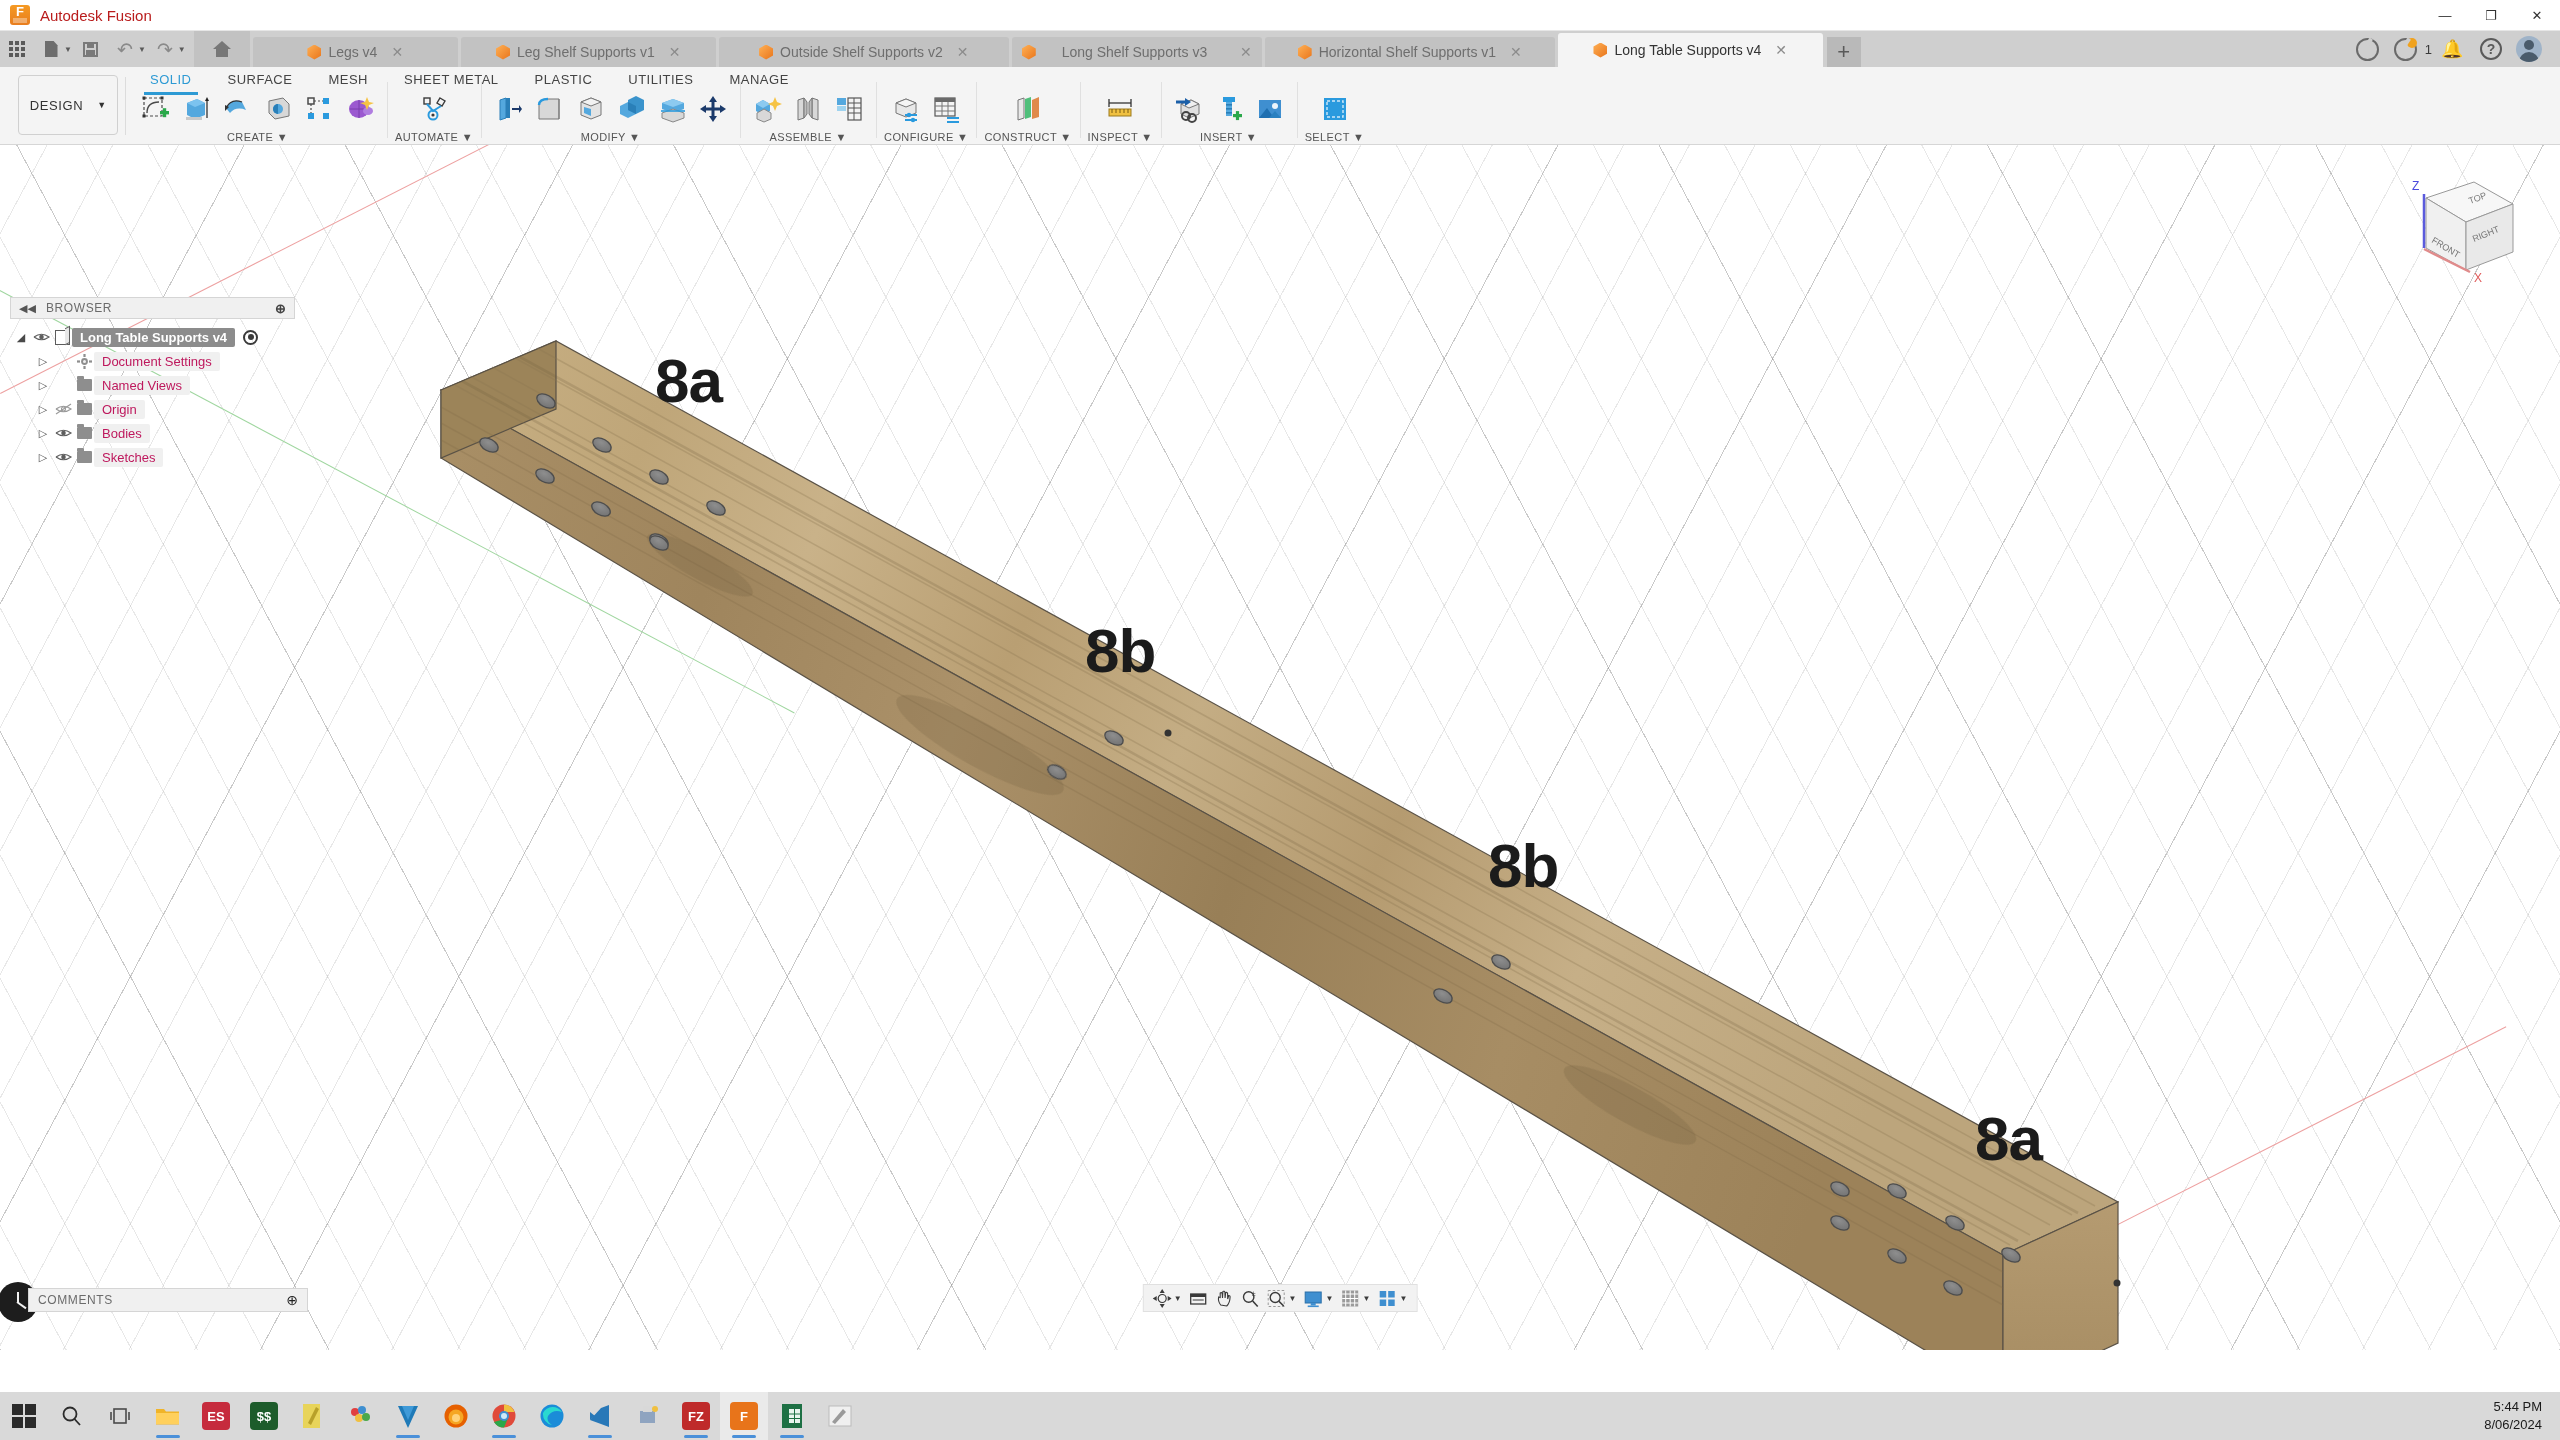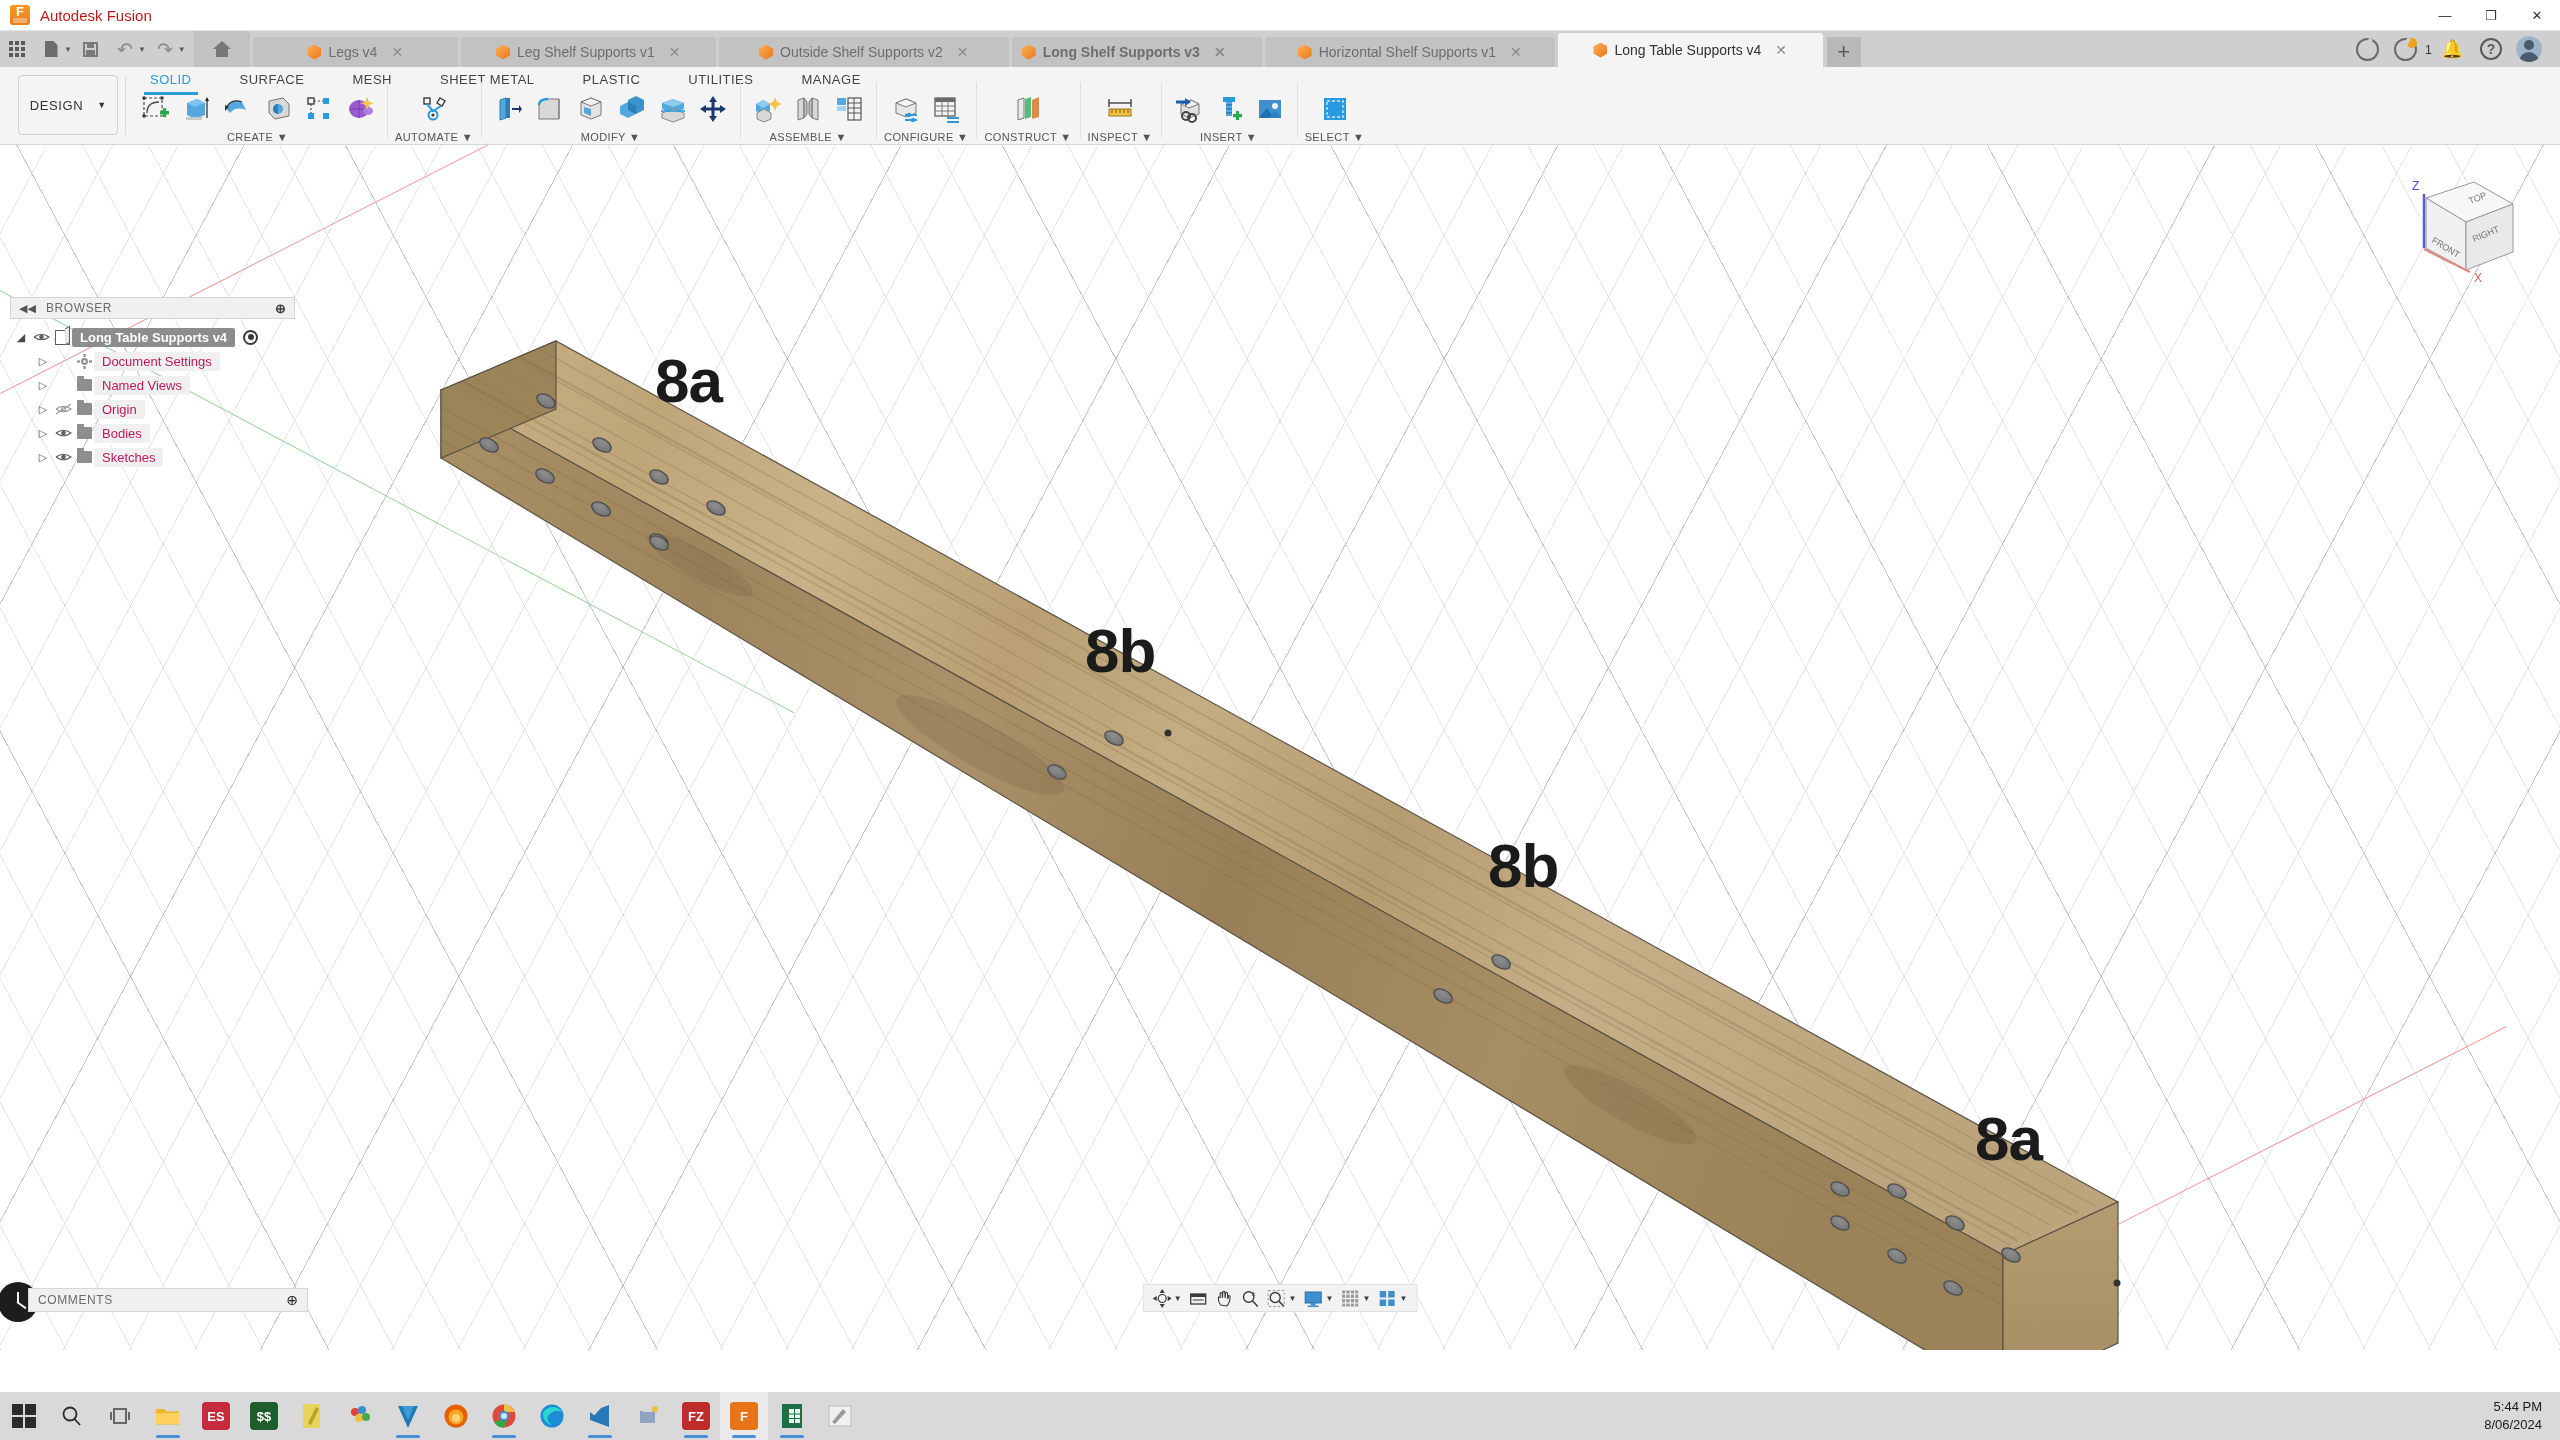--- a/index.html
+++ b/index.html
@@ -111,21 +111,21 @@
     position: absolute; top: 67px; left: 0; width: 2560px; height: 78px;
     background: #f4f4f4; border-bottom: 1px solid #d6d6d6;
   }
   .design-box {
     position: absolute; left: 18px; top: 8px; width: 100px; height: 60px;
     border: 1px solid #d0d0d0; border-radius: 4px; background: #f4f4f4;
     display: flex; align-items: center; justify-content: center; gap: 14px;
   }
   .design-box .lbl { font-size: 13px; color: #333; letter-spacing: .6px; }
   .sep-v { position: absolute; top: 10px; width: 1px; height: 58px; background: #dcdcdc; }
-  .rib-tabs { position: absolute; left: 132px; top: 5px; display: flex; gap: 12px; }
+  .rib-tabs { position: absolute; left: 132px; top: 5px; display: flex; gap: 0; }
   .rib-tab { font-size: 13px; color: #444; letter-spacing: .5px; padding: 0 18px;
     position: relative; height: 18px; }
   .rib-tab.active { color: #2d9ad4; }
   .rib-tab.active::after {
     content: ""; position: absolute; left: 12px; right: 12px; bottom: -5px; height: 3px; background: #2d9ad4;
   }
   .rib-groups { position: absolute; left: 128px; top: 25px; display: flex; align-items: flex-start; }
   .rib-group { display: flex; flex-direction: column; align-items: center;
     padding: 0 8px; position: relative; }
   .rib-group + .rib-group::before {
@@ -307,21 +307,21 @@
         <div class="tab" style="width: 255px; justify-content: center;">
           <span class="tab-cube"></span>
           <span class="tab-label">Leg Shelf Supports v1</span>
           <span class="tab-x">✕</span>
         </div>
         <div class="tab" style="width: 290px; justify-content: center;">
           <span class="tab-cube"></span>
           <span class="tab-label">Outside Shelf Supports v2</span>
           <span class="tab-x">✕</span>
         </div>
-        <div class="tab" style="width: 250px; justify-content: flex-start; font-weight: bold;">
+        <div class="tab" style="width: 250px; justify-content: space-between;">
           <span class="tab-cube"></span>
           <span class="tab-label">Long Shelf Supports v3</span>
           <span class="tab-x">✕</span>
         </div>
         <div class="tab" style="width: 290px; justify-content: center; margin-top: 36px;">
           <span class="tab-cube"></span>
           <span class="tab-label">Horizontal Shelf Supports v1</span>
           <span class="tab-x">✕</span>
         </div>
         <div class="tab active" style="width: 265px; justify-content: center;">

